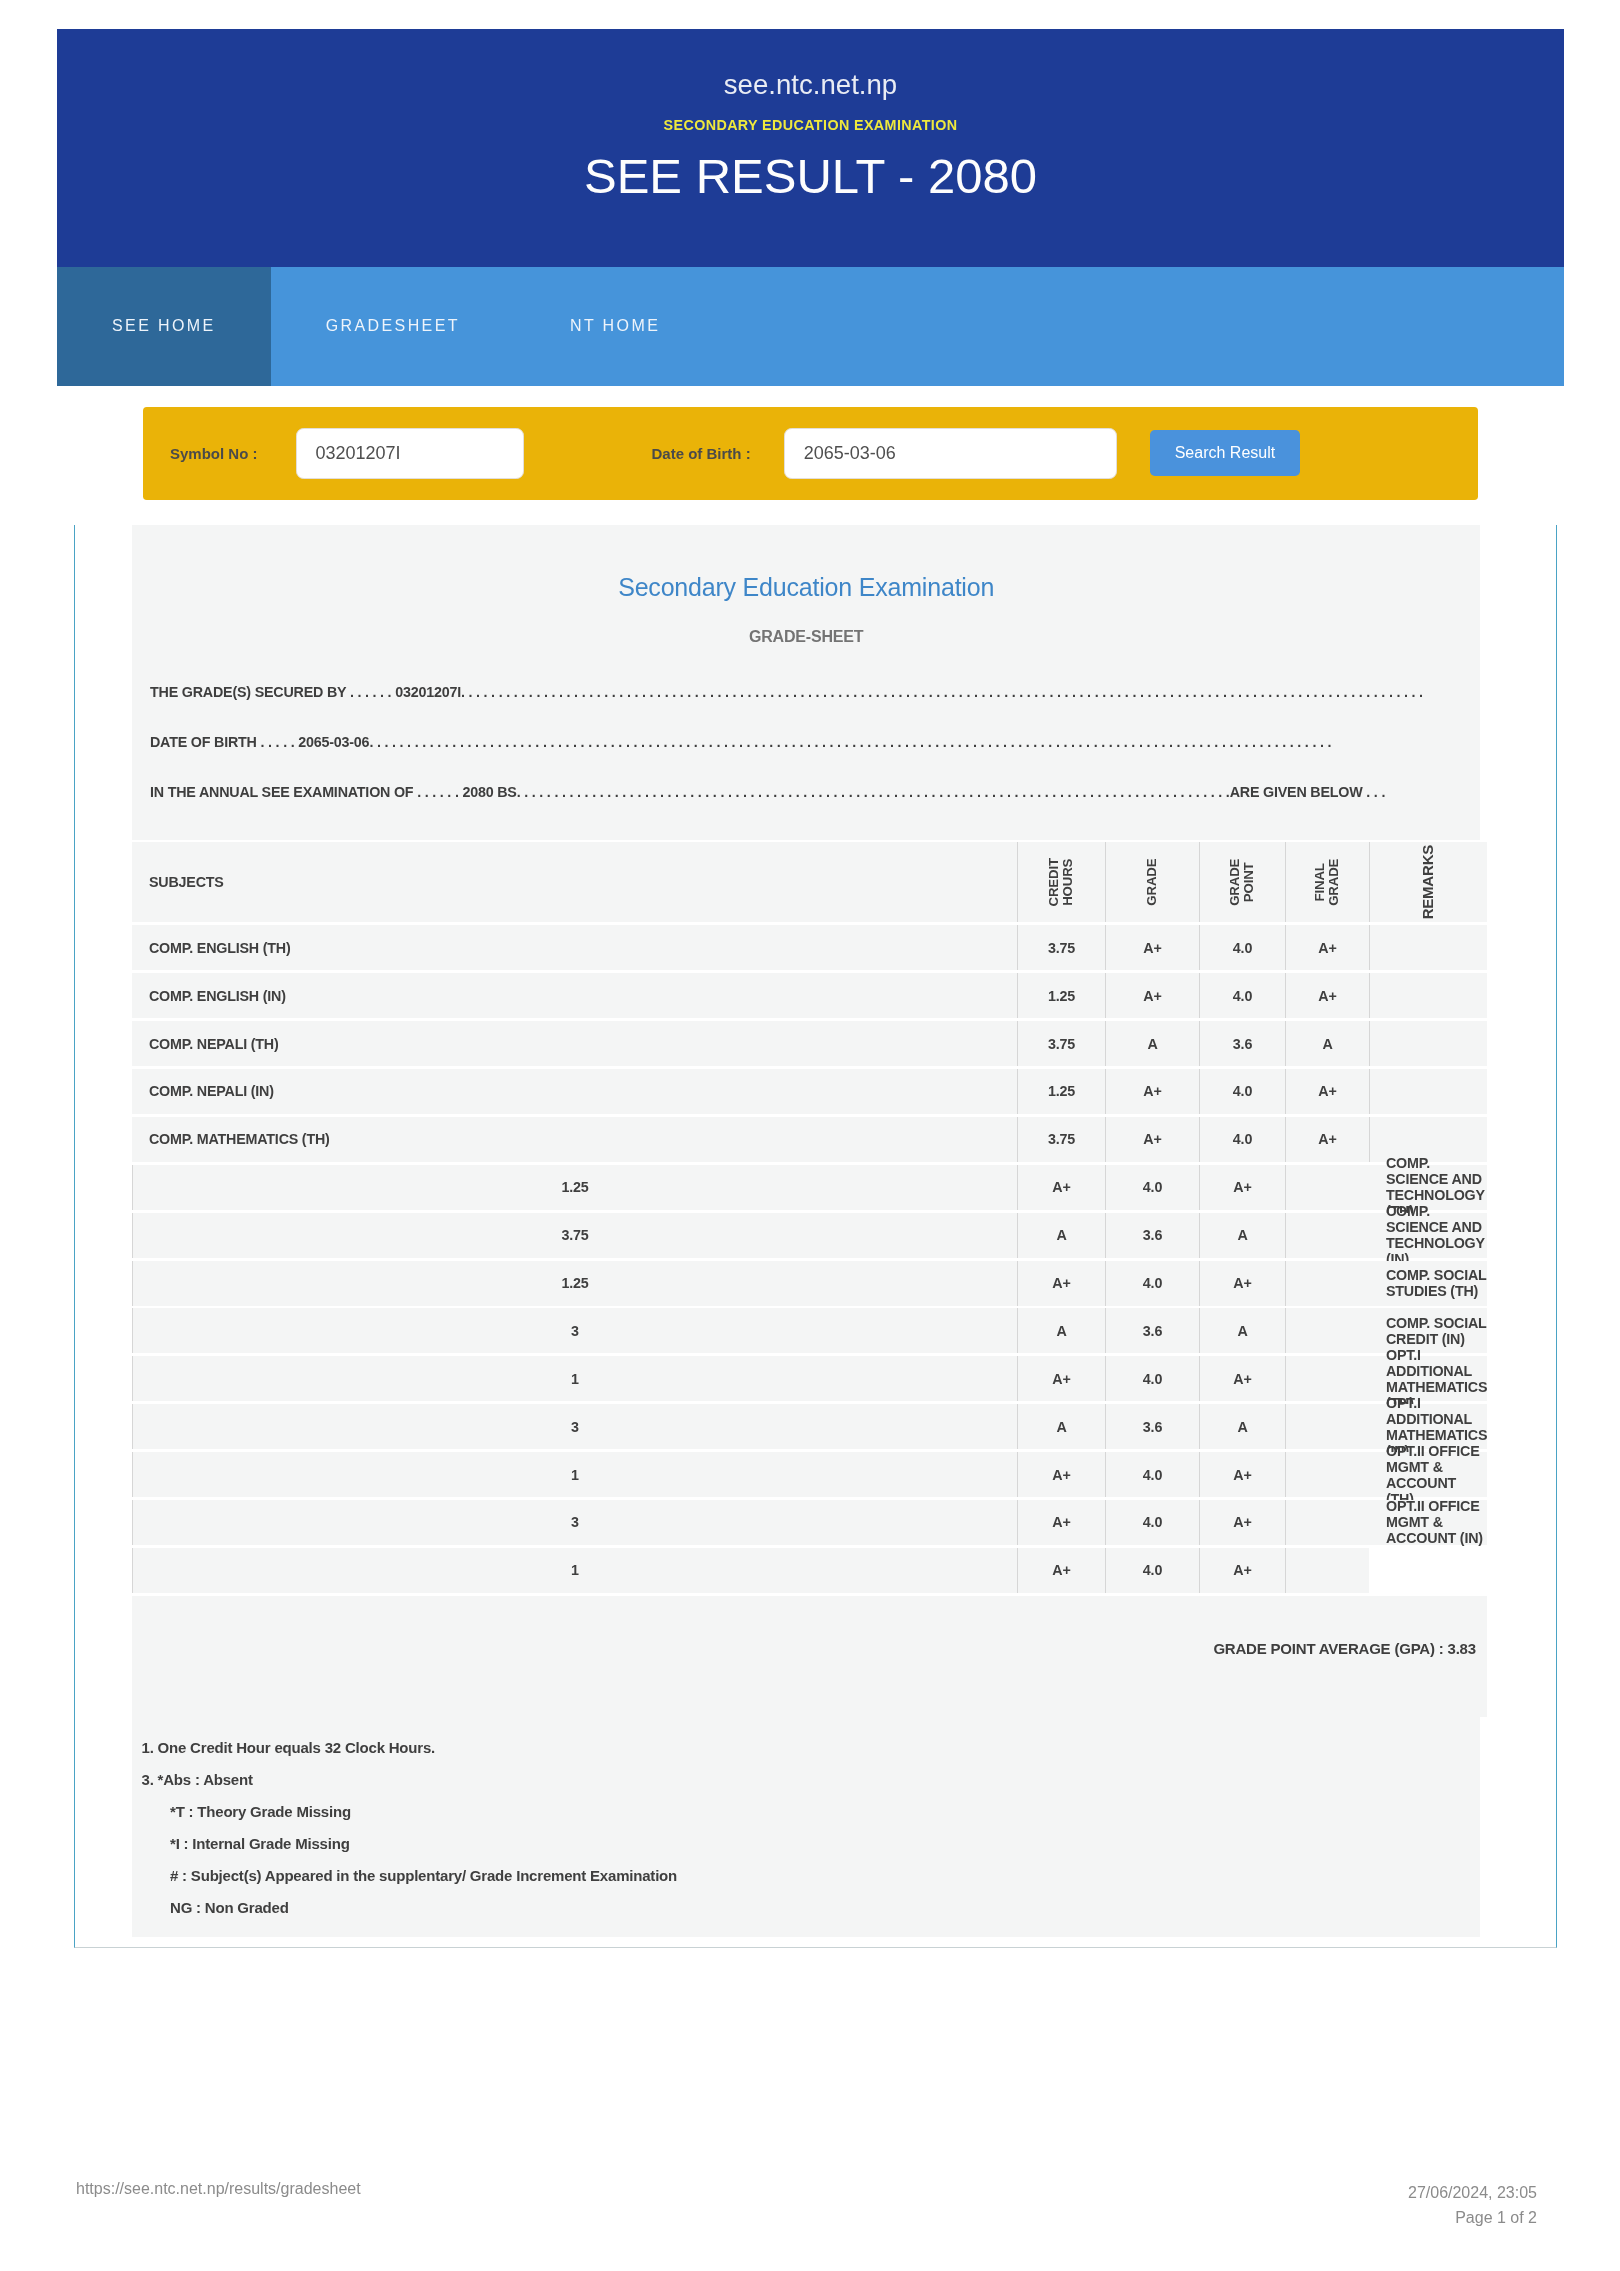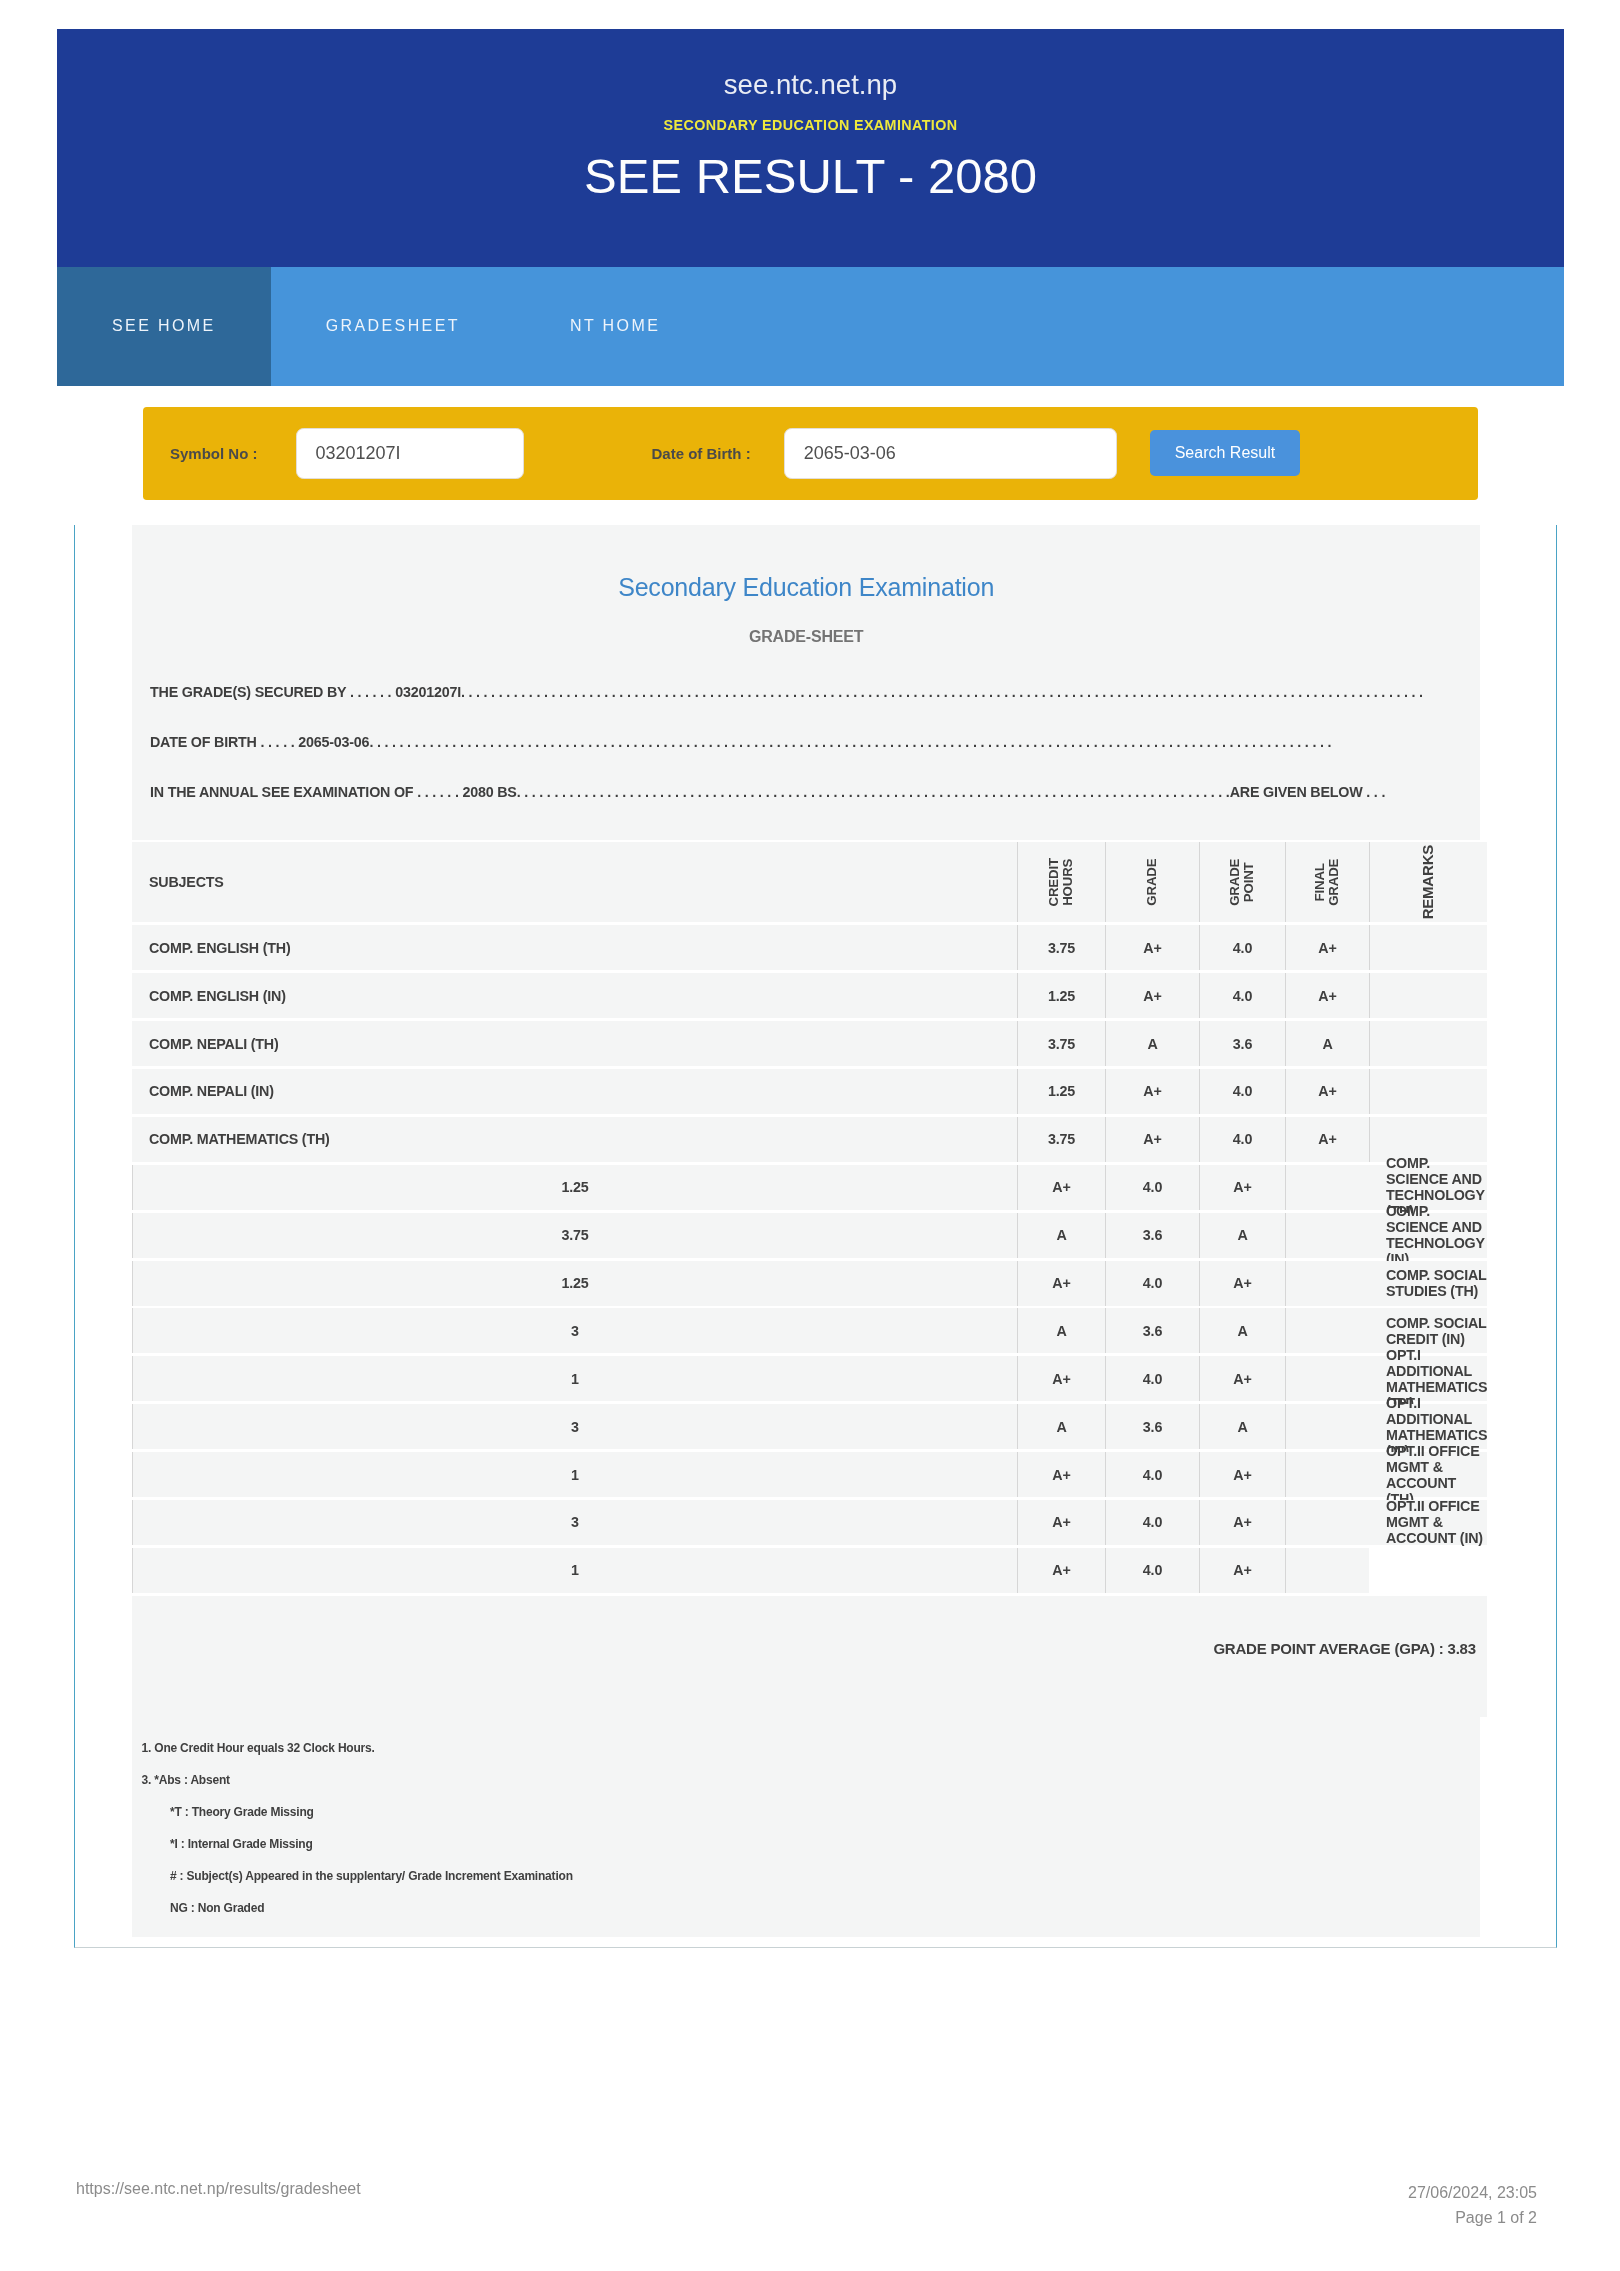--- a/index.html
+++ b/index.html
@@ -66,21 +66,21 @@
   .h-subjects { display:flex; align-items:center; padding-left:17px; font-size:14.3px; }
   .h-vert { display:flex; align-items:center; justify-content:center; overflow:visible;
             border-left:1px solid #d6d6d6; }
   .vert { display:inline-block; transform:rotate(-90deg); width:max-content;
           white-space:pre-line; text-align:center; font-size:13.3px; line-height:14.3px; }
   .gpa-row { grid-column:1/-1; background:#f4f5f5; display:flex; justify-content:flex-end;
              align-items:flex-start; padding:44px 11.4px 0 0; font-size:15px; font-weight:bold; color:#3e3e3e; }
 
   
   .notes { padding:15px 9.5px 13.3px 9.5px; }
-  .note-line { font-size:12px; font-weight:bold; color:#3f3f3f; line-height:32px; }
+  .note-line { font-size:15px; font-weight:bold; color:#3f3f3f; line-height:32px; }
   .note-line.indent { padding-left:28.5px; }
 
   
   .pfooter { position:absolute; top:2180px; left:76px; right:84px;
              display:flex; justify-content:space-between; color:#8b8b8b; font-size:16px; }
   .pfooter .right { text-align:right; line-height:25px; }
 </style>
 </head>
 <body>
 

